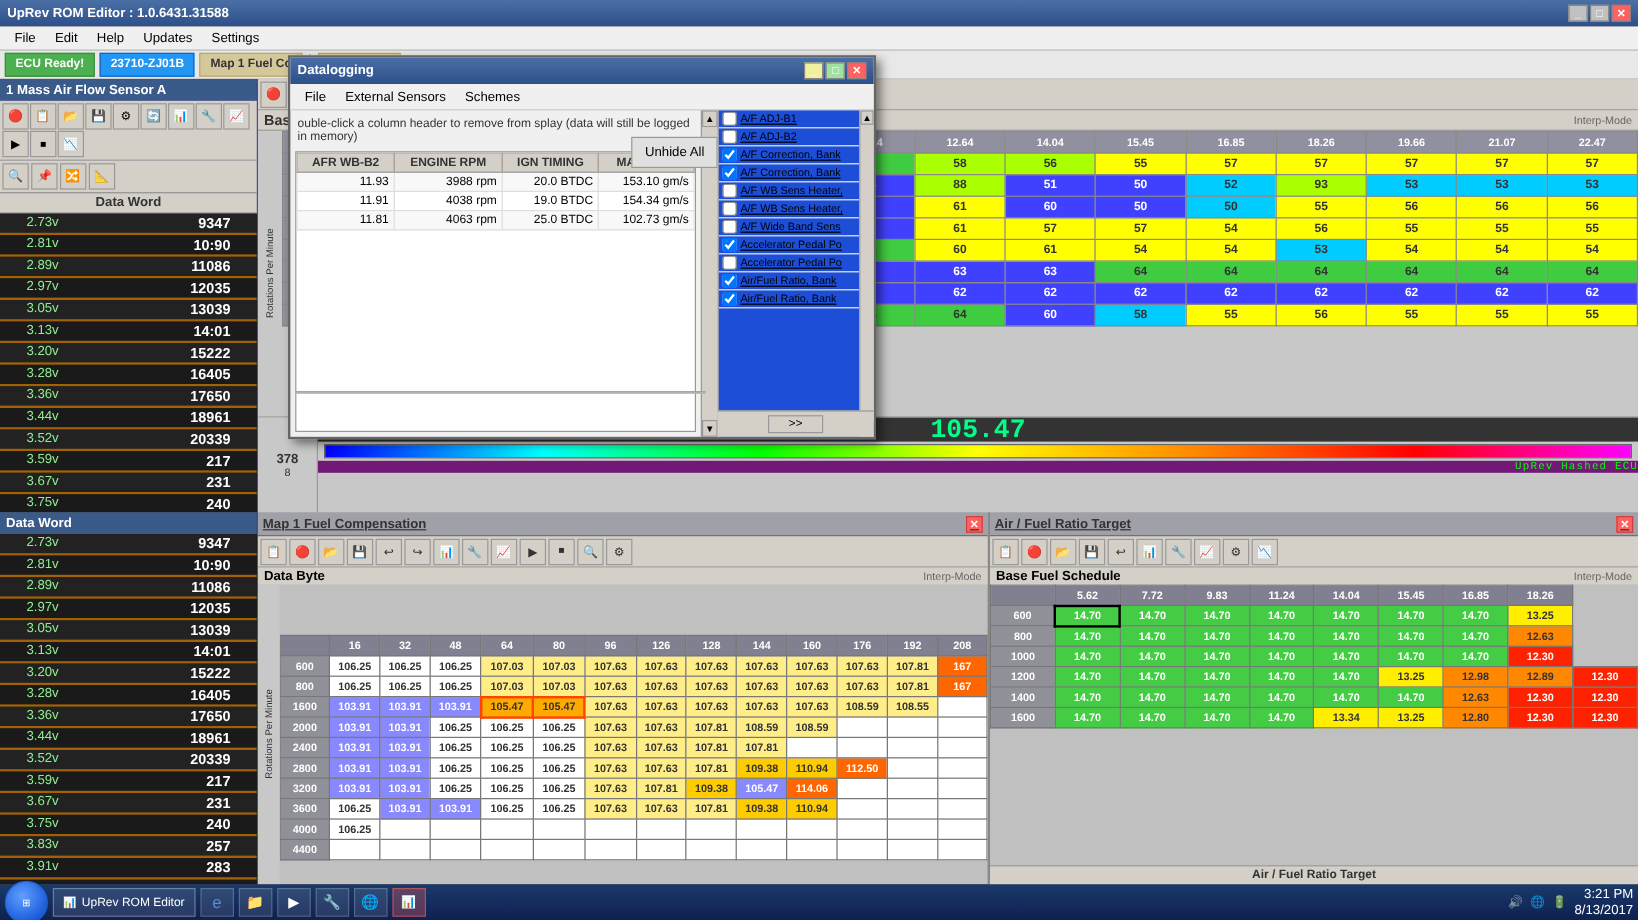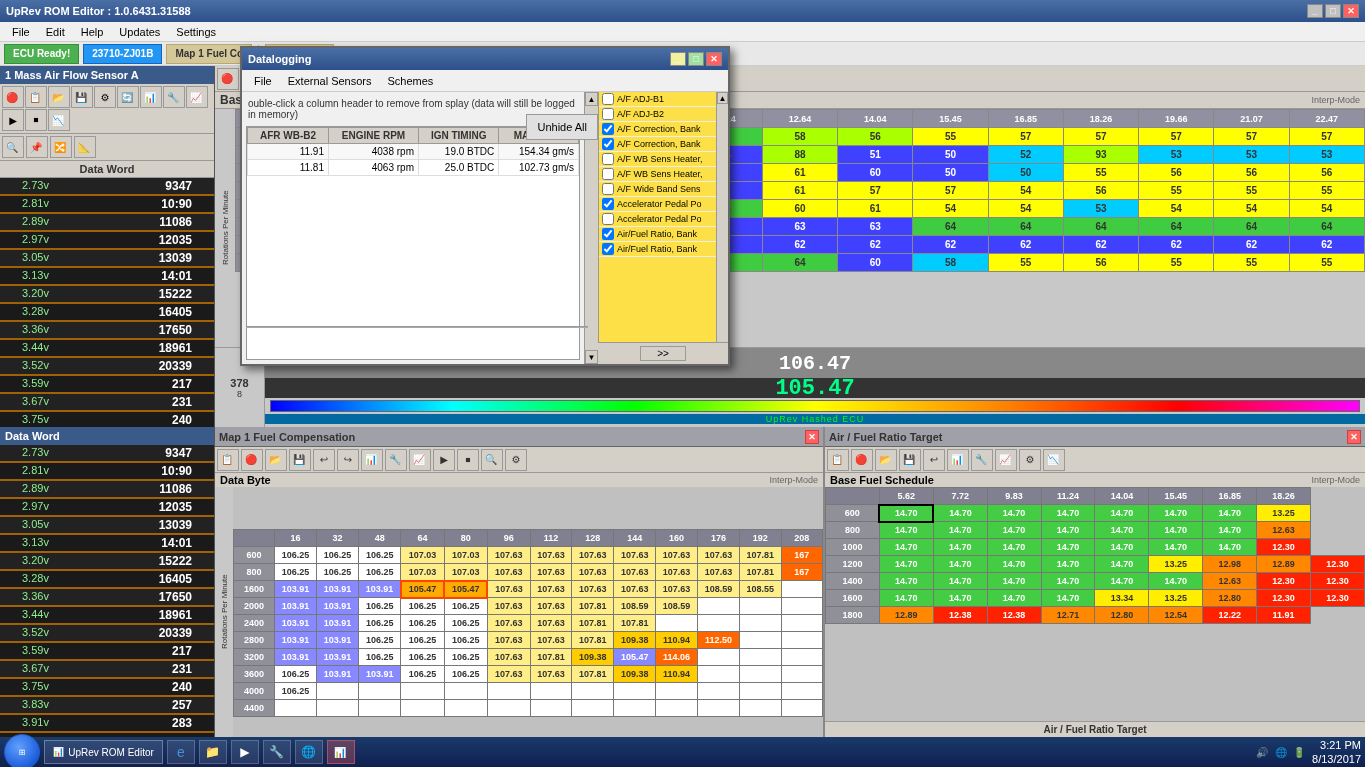--- a/index.html
+++ b/index.html
@@ -305,21 +305,22 @@
     .dialog-right {
       width: 130px;
       border-left: 1px solid #999;
       display: flex;
       flex-direction: column;
     }
 
     .sensor-list {
       flex: 1;
       overflow: hidden;
-      background: #fde047;
+      background: #1d4ed8;
+      text-decoration: underline;
     }
 
     .sensor-item {
       display: flex;
       align-items: center;
       padding: 1px 3px;
       font-size: 10px;
       border-bottom: 1px solid #eee;
       gap: 3px;
     }
@@ -341,20 +342,21 @@
       height: 20px;
       background: #a0a0a8;
       display: flex;
       align-items: center;
       justify-content: space-between;
       padding: 0 4px;
       font-size: 11px;
       font-weight: bold;
       color: #333;
       border-bottom: 1px solid #666;
+      text-decoration: underline;
     }
     .panel-close-btn {
       width: 14px; height: 14px;
       background: #ff6060;
       border: 1px solid #cc4040;
       display: flex; align-items: center; justify-content: center;
       font-size: 9px; cursor: pointer; color: white; font-weight: bold;
     }
 
     
@@ -797,28 +799,25 @@
         </table>
       </div>
     </div>
 
     <div style="height:80px; background:#c0c0c0; display:flex; align-items:stretch; border-top:1px solid #999;">
       <div style="width:50px; display:flex; flex-direction:column; justify-content:center; align-items:center; background:#c8c8c8; border-right:1px solid #999; font-size:9px; color:#333; text-align:center; padding:2px;">
         <div style="font-size:11px; font-weight:bold; color:#333;">378</div>
         <div style="font-size:9px;">8</div>
       </div>
       <div style="flex:1; display:flex; flex-direction:column; background:#c8c8c8;">
-        <div style="height:30px; background:#888; display:flex; align-items:center; justify-content:center;">
-          <span style="font-size:20px; font-weight:bold; color:white; font-family:'Courier New';">106.47</span>
-        </div>
         <div style="height:20px; background:#333; display:flex; align-items:center; justify-content:center;">
           <span style="font-size:22px; font-weight:bold; color:#00ff88; font-family:'Courier New';">105.47</span>
         </div>
         <div class="gauge-bar"></div>
-        <div style="height:10px; background:#0369a1; display:flex; align-items:center; justify-content:center;">
+        <div style="height:10px; background:#701a75; display:flex; align-items:center; justify-content:flex-end;font-family:Liberation Mono, monospace;">
           <span style="font-size:9px; color:#00ff00; letter-spacing:1px;">UpRev Hashed ECU</span>
         </div>
       </div>
     </div>
   </div>
 </div>
 
 <div style="display:flex; height:310px; background:#c0c0c0; position:relative;">
 
   <div style="width:215px; background:#2a2a2a; border-right:1px solid #555; display:flex; flex-direction:column;">
@@ -923,21 +922,21 @@
         <table class="comp-table" id="comp-table">
           <thead>
               <tr id="comp-table-header">
                 <th></th>
                 <th>16</th>
                 <th>32</th>
                 <th>48</th>
                 <th>64</th>
                 <th>80</th>
                 <th>96</th>
-                <th>112</th>
+                <th>126</th>
                 <th>128</th>
                 <th>144</th>
                 <th>160</th>
                 <th>176</th>
                 <th>192</th>
                 <th>208</th>
               </tr>
             </thead>
           <tbody id="comp-table-body">
               <tr>
@@ -1206,31 +1205,20 @@
                 <td class="cell-afr-green">14.70</td>
                 <td class="cell-afr-green">14.70</td>
                 <td class="cell-afr-green">14.70</td>
                 <td class="cell-afr-green">14.70</td>
                 <td class="cell-afr-yellow">13.34</td>
                 <td class="cell-afr-yellow">13.25</td>
                 <td class="cell-afr-orange">12.80</td>
                 <td class="cell-afr-red">12.30</td>
                 <td class="cell-afr-red">12.30</td>
               </tr>
-              <tr>
-                <td class="afr-row-header">1800</td>
-                <td class="cell-afr-orange">12.89</td>
-                <td class="cell-afr-red">12.38</td>
-                <td class="cell-afr-red">12.38</td>
-                <td class="cell-afr-orange">12.71</td>
-                <td class="cell-afr-orange">12.80</td>
-                <td class="cell-afr-orange">12.54</td>
-                <td class="cell-afr-red">12.22</td>
-                <td class="cell-afr-red">11.91</td>
-              </tr>
             </tbody>
         </table>
       </div>
     </div>
     <div class="bottom-label">Air / Fuel Ratio Target</div>
   </div>
 </div>
 
 <div class="dialog-overlay">
   <div class="dialog-title-bar">
@@ -1253,20 +1241,26 @@
         <table class="log-table" id="log-table">
           <thead>
             <tr>
               <th>AFR WB-B2</th>
               <th>ENGINE RPM</th>
               <th>IGN TIMING</th>
               <th>MAF GM/S</th>
             </tr>
           </thead>
           <tbody id="log-table-body">
+          <tr>
+                <td>11.93</td>
+                <td>3988 rpm</td>
+                <td>20.0 BTDC</td>
+                <td>153.10 gm/s</td>
+              </tr>
               <tr>
                 <td>11.91</td>
                 <td>4038 rpm</td>
                 <td>19.0 BTDC</td>
                 <td>154.34 gm/s</td>
               </tr>
               <tr>
                 <td>11.81</td>
                 <td>4063 rpm</td>
                 <td>25.0 BTDC</td>

